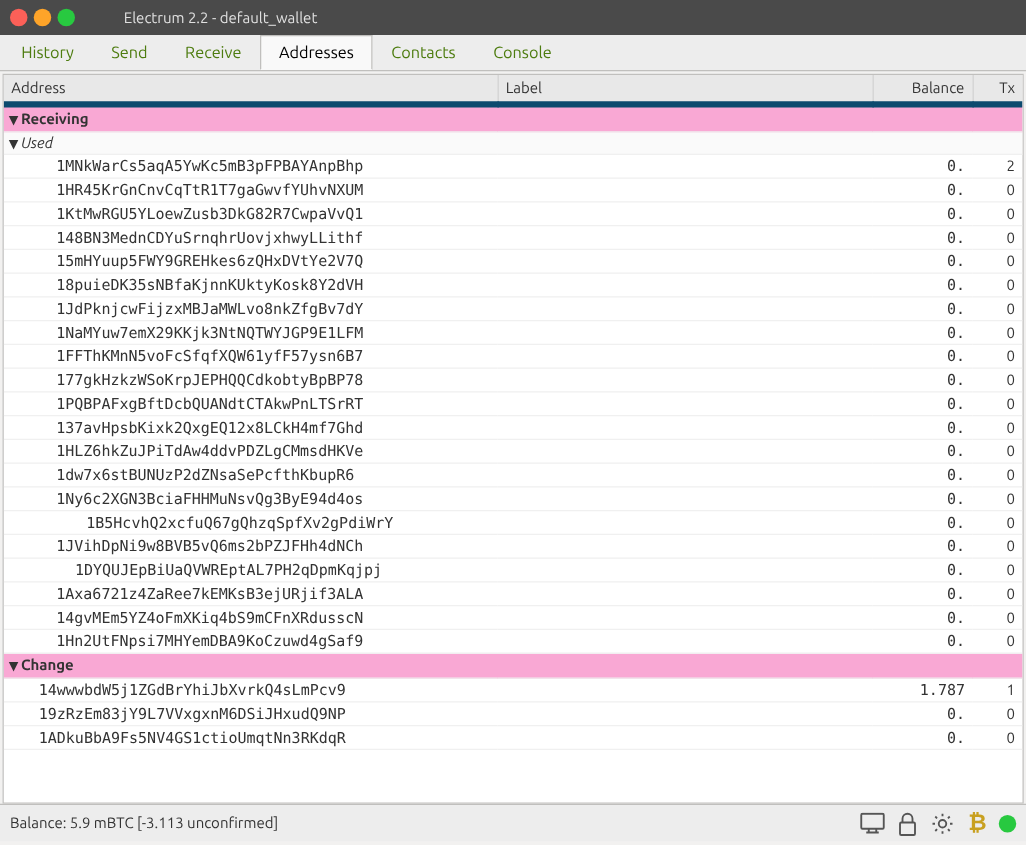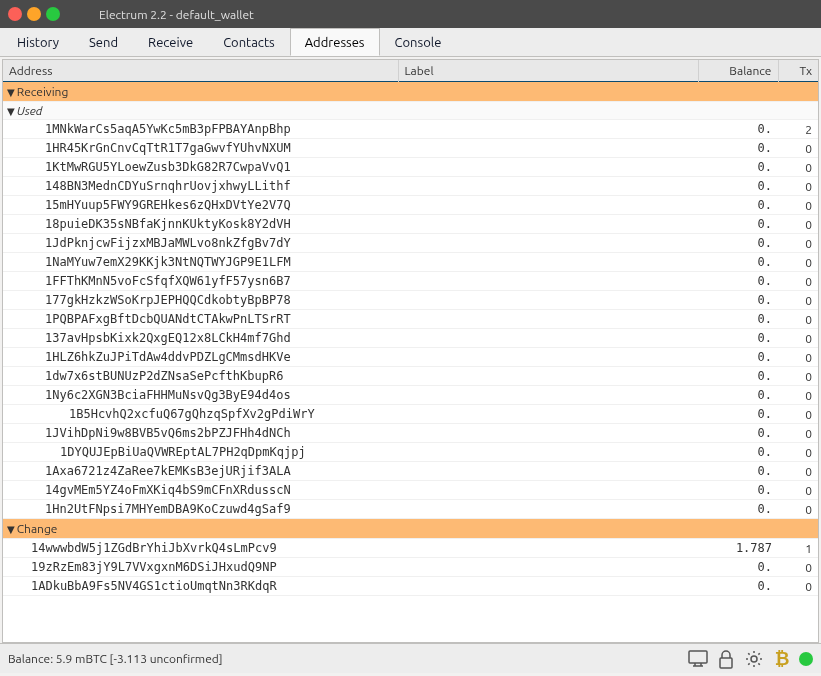--- a/index.html
+++ b/index.html
@@ -43,21 +43,21 @@
     .menubar {
       background: #ededed;
       border-bottom: 1px solid #c0bfbd;
       display: flex;
       padding: 0 2px;
     }
     .menu-tab {
       padding: 6px 14px;
       font-size: 13px;
       cursor: pointer;
-      color: #0f172a;
+      color: #4d7c0f;
       border: 1px solid transparent;
       border-bottom: none;
       background: transparent;
     }
     .menu-tab.active {
       background: #f9f9f9;
       border-color: #c0bfbd;
       border-bottom: 1px solid #f9f9f9;
       color: #000;
     }
@@ -72,21 +72,21 @@
       overflow-x: hidden;
     }
 
     
     .addr-table {
       width: 100%;
       border-collapse: collapse;
     }
     .addr-table thead tr {
       background: #e8e8e8;
-      border-bottom: 1px solid #0c4a6e;
+      border-bottom: 5px solid #0c4a6e;
     }
     .addr-table th {
       text-align: left;
       padding: 4px 6px;
       font-weight: normal;
       color: #333;
       font-size: 12px;
       border-right: 1px solid #d0d0d0;
     }
     .addr-table th:last-child { border-right: none; }
@@ -97,22 +97,22 @@
     .addr-table td {
       padding: 2px 6px;
       font-size: 12px;
       color: #333;
       border-bottom: 1px solid #f0f0f0;
     }
     .addr-table td.col-balance { text-align: right; font-family: monospace; }
     .addr-table td.col-tx { text-align: right; }
 
     .group-row td {
-      background: #fdba74;
-      font-weight: normal;
+      background: #f9a8d4;
+      font-weight: bold;
       padding: 3px 4px;
     }
     .subgroup-row td {
       background: #fafafa;
       padding: 2px 4px;
       font-style: italic;
     }
 
     .tree-indent-1 { padding-left: 14px; }
     .tree-indent-2 { padding-left: 28px; }
@@ -167,22 +167,22 @@
     <button class="titlebar-btn btn-min"></button>
     <button class="titlebar-btn btn-max"></button>
   </div>
   <span class="titlebar-title">Electrum 2.2 - default_wallet</span>
 </div>
 
 <div class="menubar">
   <div class="menu-tab">History</div>
   <div class="menu-tab">Send</div>
   <div class="menu-tab">Receive</div>
+  <div class="menu-tab active">Addresses</div>
   <div class="menu-tab">Contacts</div>
-  <div class="menu-tab active">Addresses</div>
   <div class="menu-tab">Console</div>
 </div>
 
 <div class="main">
   <table class="addr-table">
     <thead>
       <tr>
         <th>Address</th>
         <th class="col-label">Label</th>
         <th class="col-balance">Balance</th>

